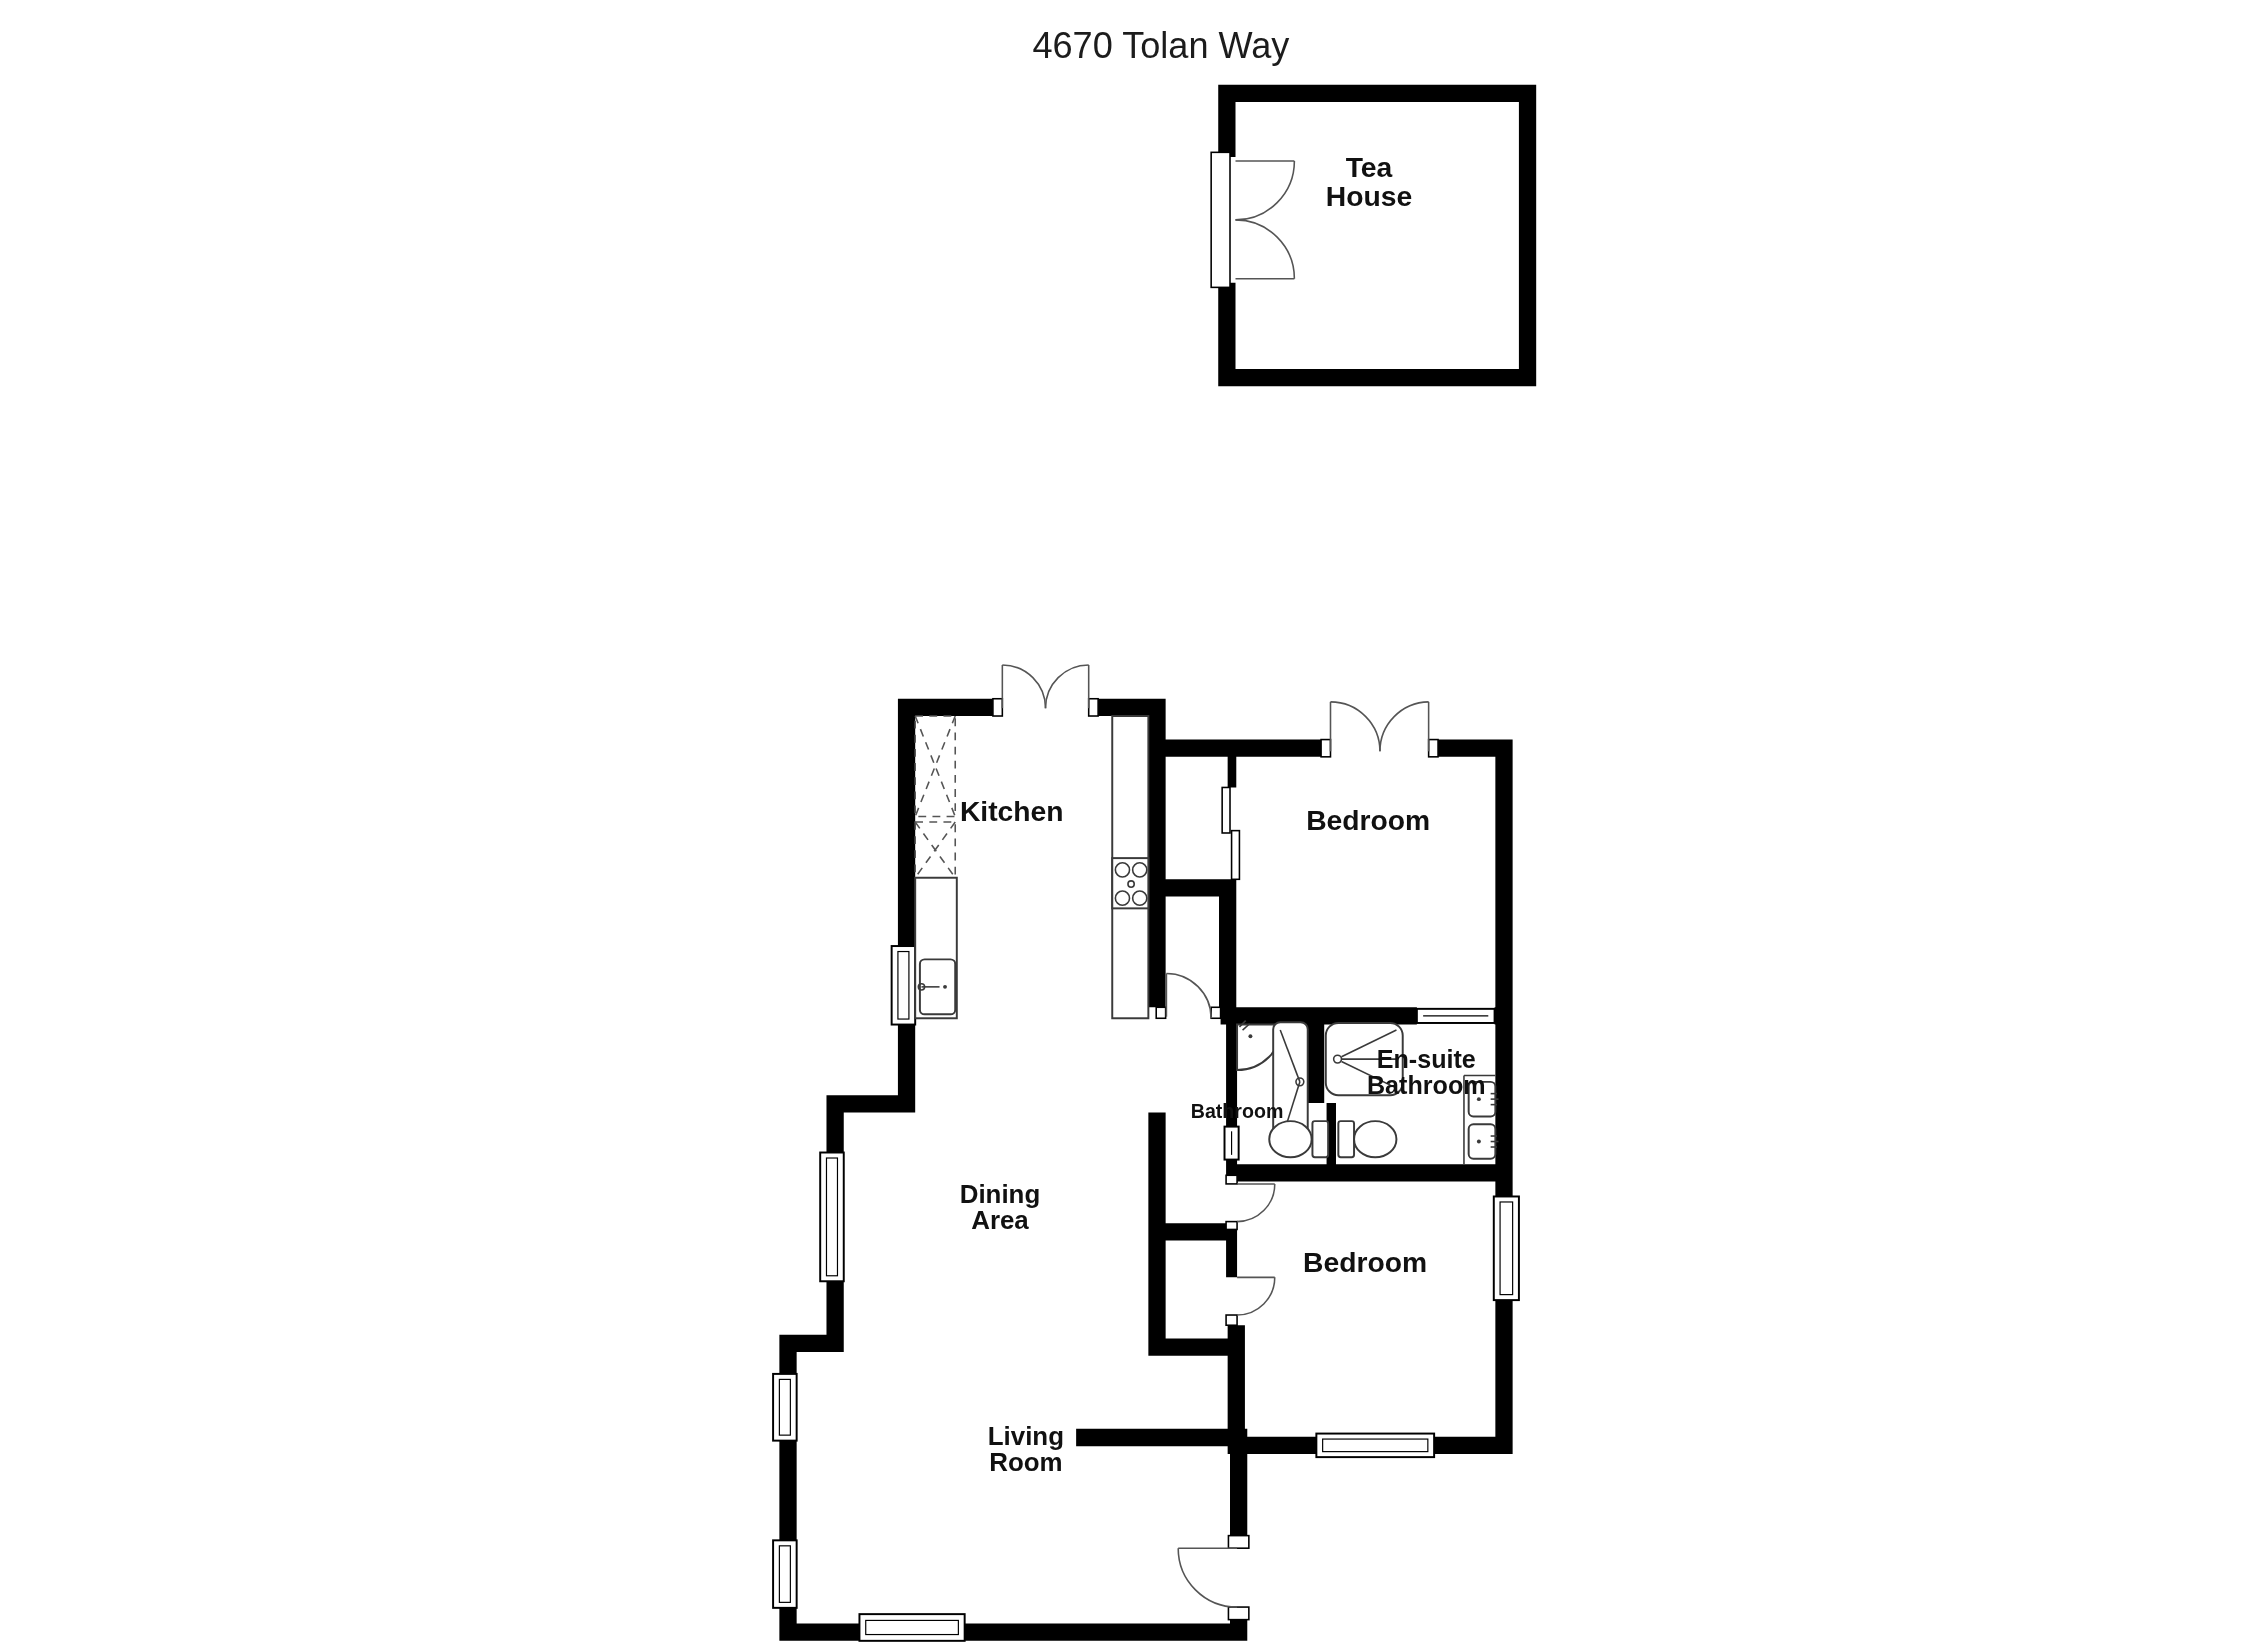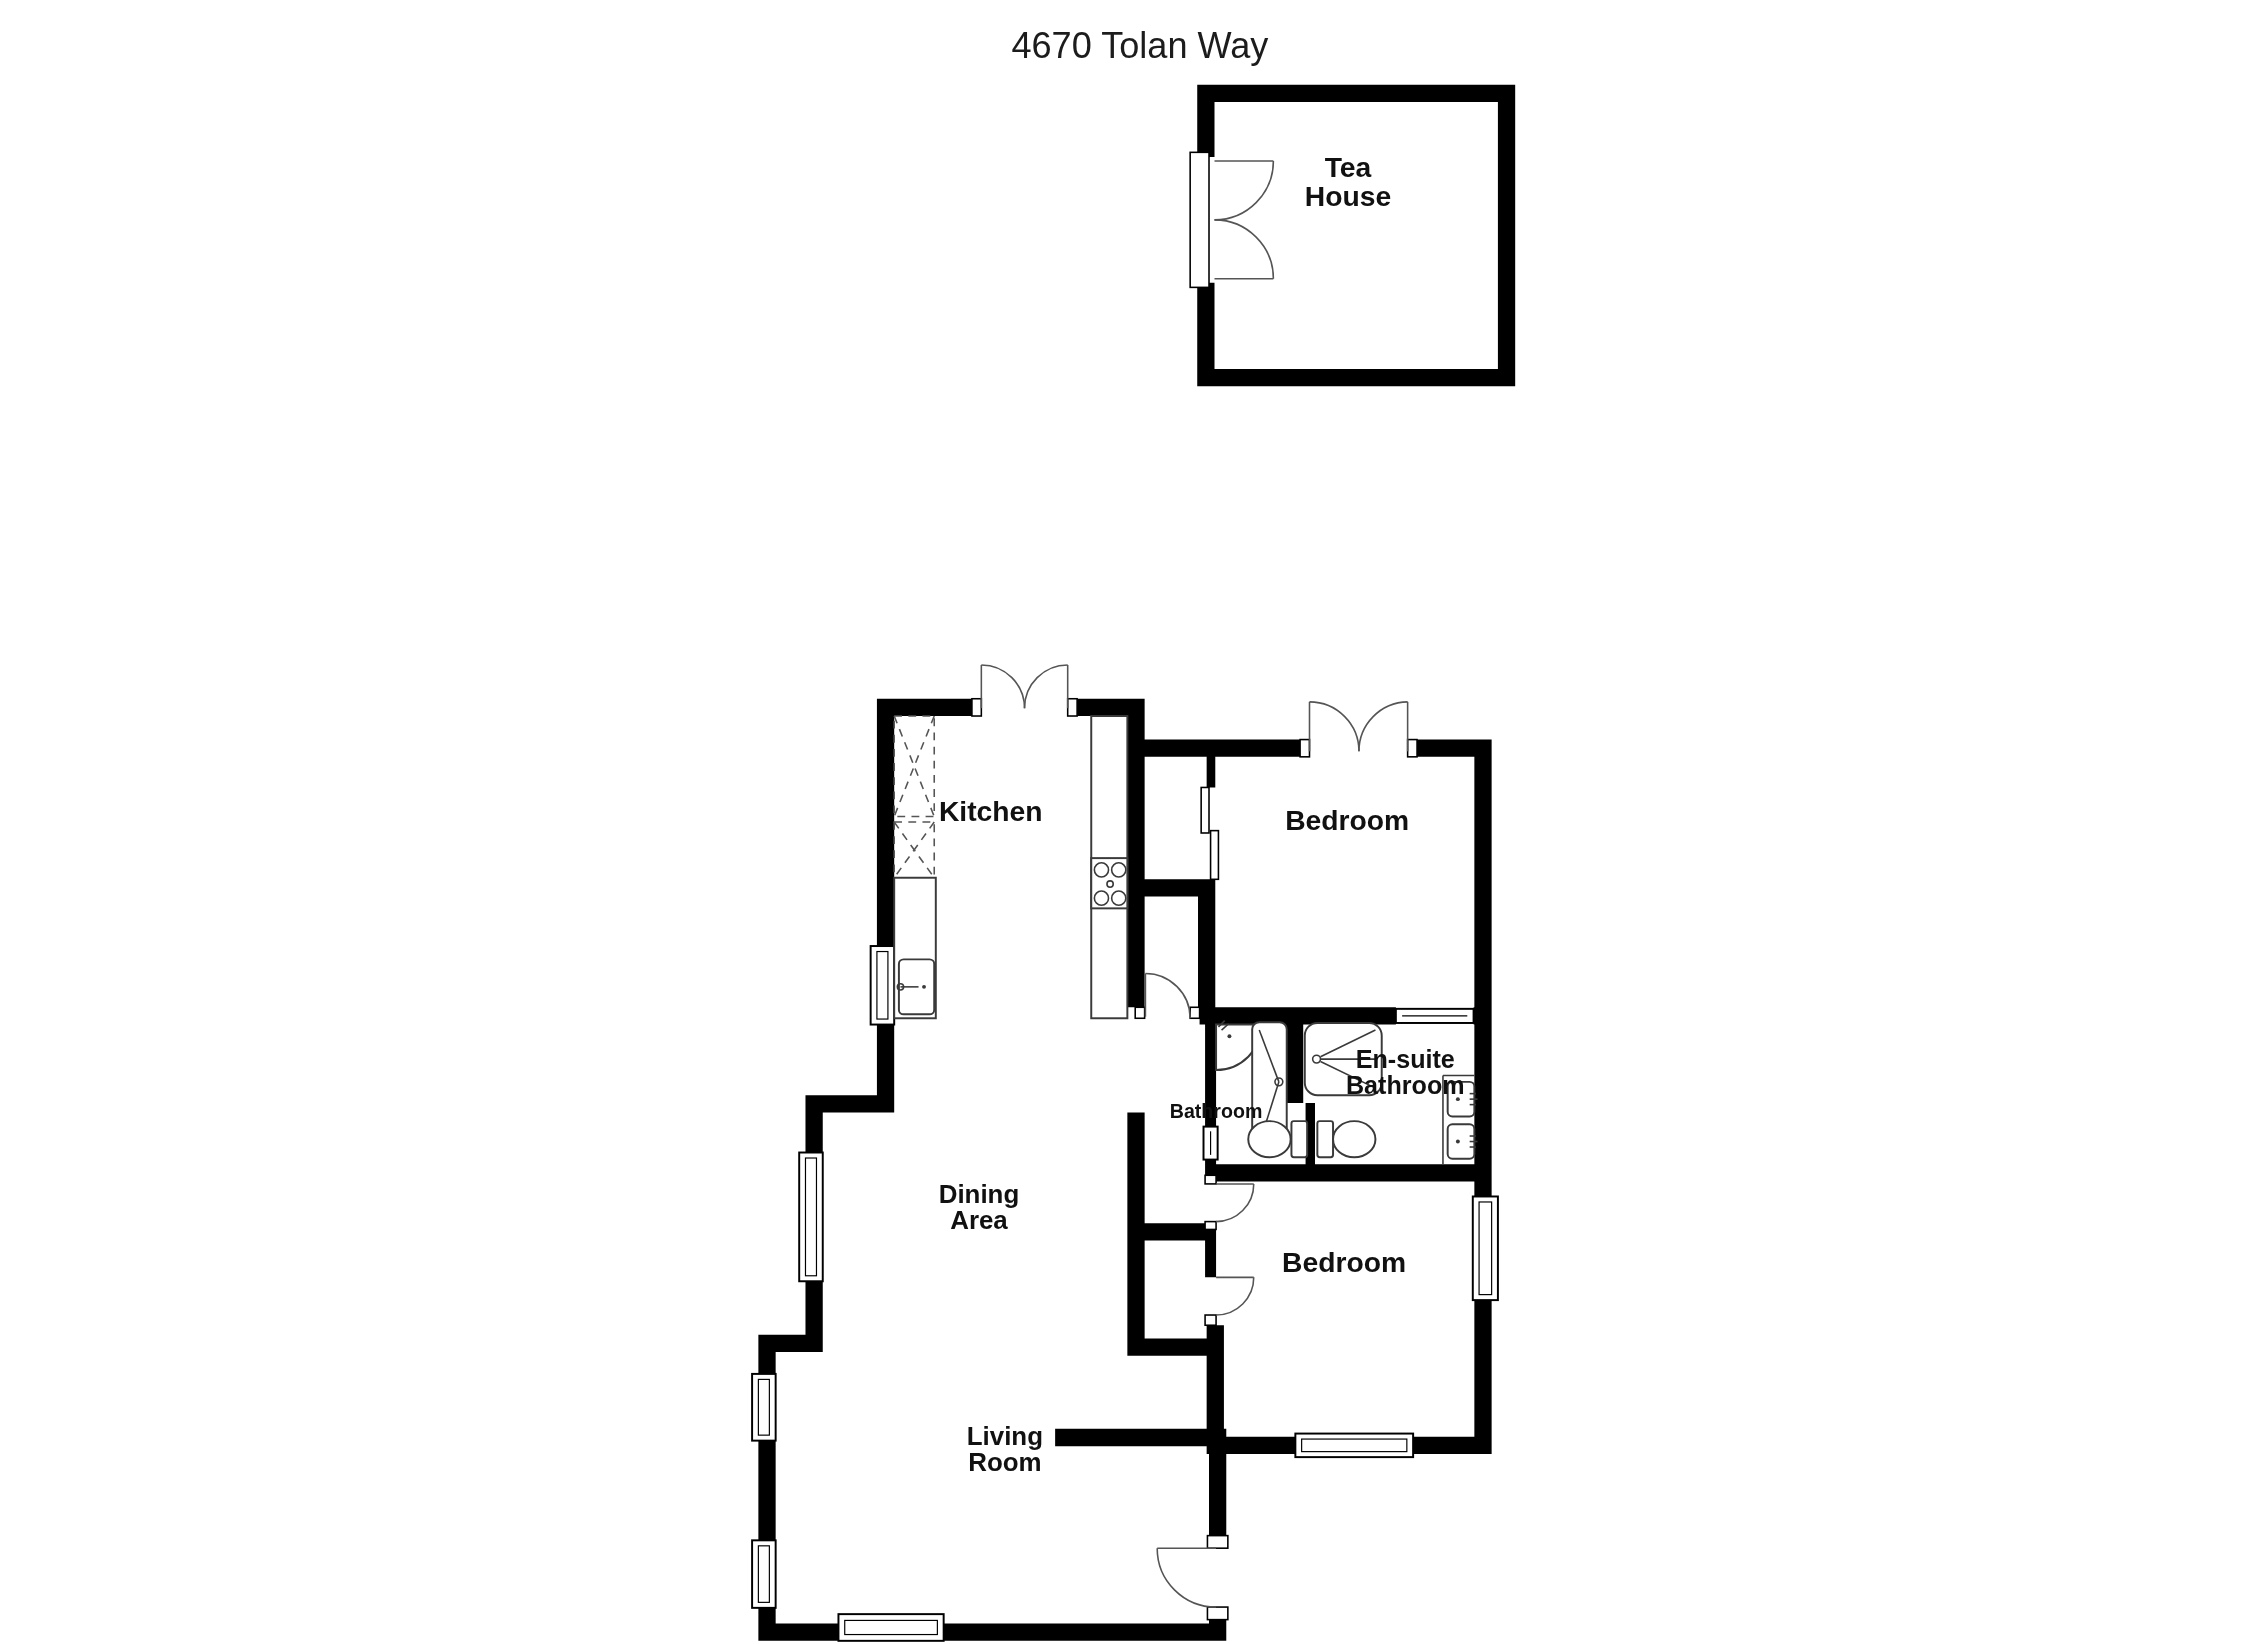--- a/index.html
+++ b/index.html
@@ -3,21 +3,21 @@
 <meta charset="utf-8">
 <style>
   :root{
     --wall:#000000;
     --bg:#ffffff;
     --line:#3a3a3a;
     --label:#111111;
   }
   html,body{margin:0;padding:0;background:var(--bg);}
   .page{width:1928px;height:1644px;background:var(--bg);position:relative;
-        font-family:"Liberation Sans", sans-serif;}
+        font-family:"Liberation Sans", sans-serif;margin-left:21px;}
   svg{display:block;}
   .wall{fill:var(--wall);stroke:none;}
   .frame{fill:var(--bg);stroke:var(--wall);stroke-width:2;}
   .winouter{fill:var(--bg);stroke:var(--wall);stroke-width:2.5;}
   .wininner{fill:none;stroke:var(--wall);stroke-width:1.5;}
   .fix{fill:var(--bg);stroke:var(--line);stroke-width:2.5;}
   .fixline{fill:none;stroke:var(--line);stroke-width:2;}
   .arc{fill:none;stroke:#555;stroke-width:2;}
   .dash{fill:none;stroke:#555;stroke-width:2;stroke-dasharray:10 8;}
   .roomlabel{fill:var(--label);font-weight:bold;text-anchor:middle;}

